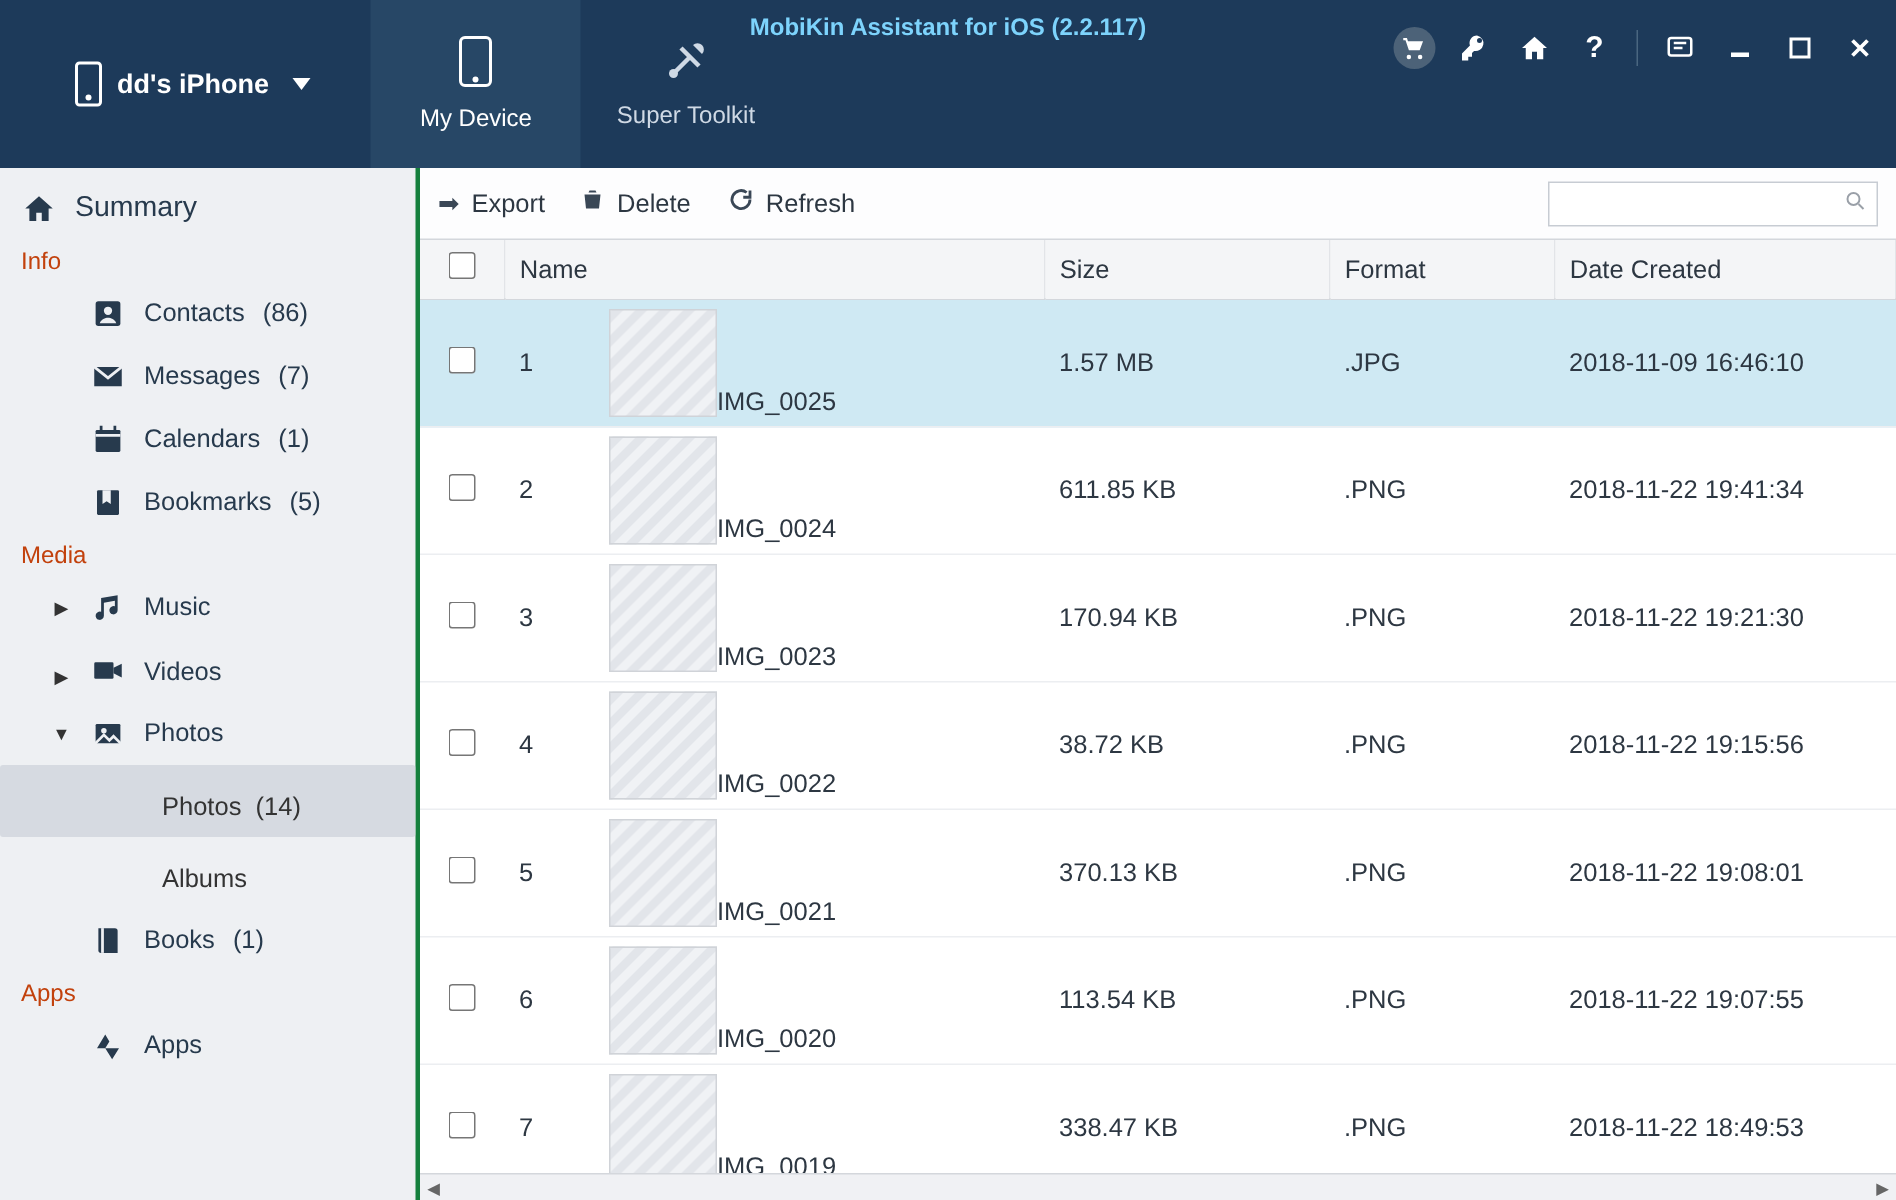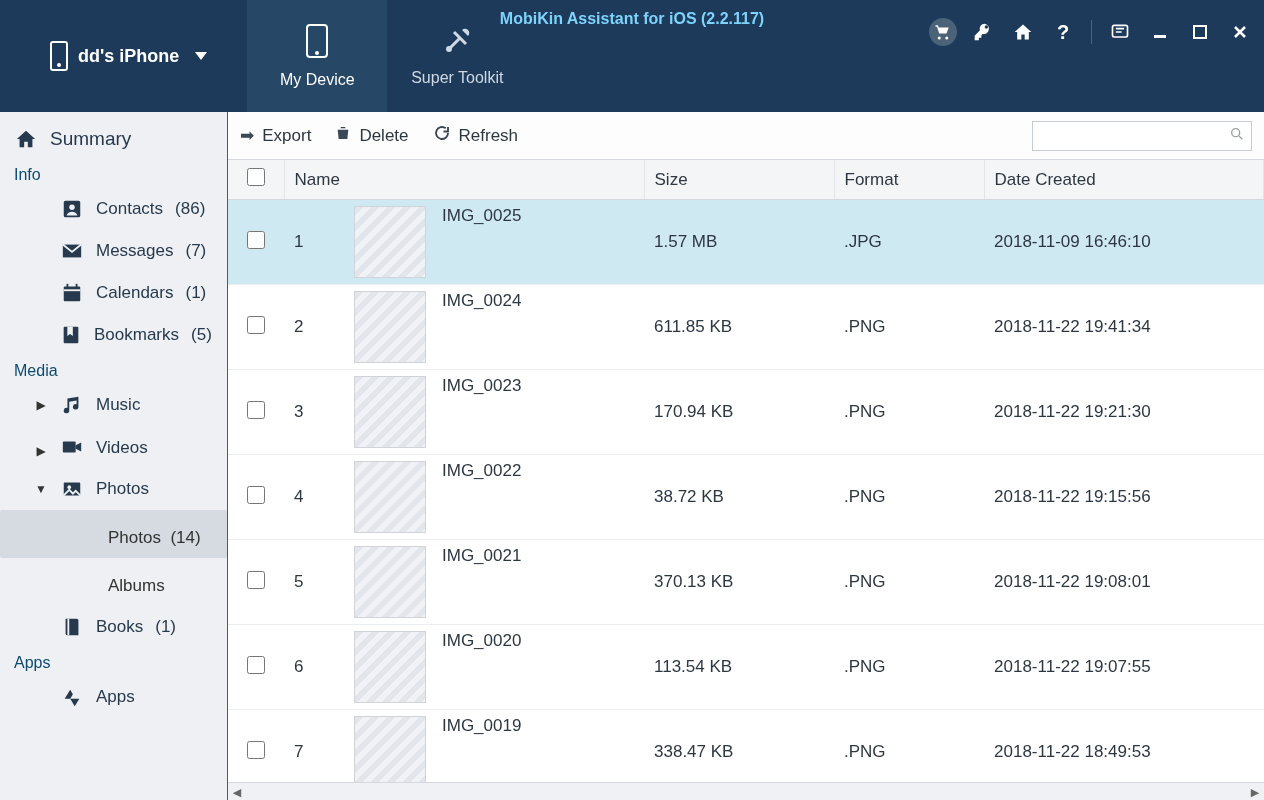--- a/index.html
+++ b/index.html
@@ -79,43 +79,43 @@
     cursor:pointer;
     margin-top:43px;
   }
   .nav-tab.active { background:#274766; color:#ffffff; }
   .nav-tab .big-ic { font-size:26px; }
   .nav-tab svg { fill: currentColor; }
 
   
   .body-area { flex:1; display:flex; min-height:0; }
   .sidebar {
-    width: 228px;
+    width: 280px;
     background: #eef0f3;
-    border-right: 1px solid #15803d;
+    border-right: 3px solid #15803d;
     overflow-y: auto;
     padding-top: 6px;
   }
   .sidebar::-webkit-scrollbar { width:14px; }
   .sidebar::-webkit-scrollbar-thumb { background:#c6c9ce; border-radius:3px; }
   .sidebar::-webkit-scrollbar-track { background:#e4e6ea; }
 
   .sb-item {
     display:flex;
     align-items:center;
     gap:12px;
     padding: 10px 16px 10px 18px;
     color:#273a4d;
     font-size:17px;
     cursor:pointer;
   }
   .sb-item.top { font-size:19px; font-weight:500; padding-left:14px; }
   .sb-section {
     padding: 6px 14px 4px 14px;
-    color:#0c4a6e;
+    color:#c2410c;
     font-size:16px;
   }
   .sb-item .cnt { color:#273a4d; }
   .sb-sub { padding-left: 60px; }
   .sb-sub2 { padding: 18px 16px 10px 108px; font-size:17px; cursor:pointer;}
   .sb-sub2.selected { background:#d6dae1; border-radius:2px; }
   .sb-item .tree { width:14px; text-align:center; color:#333; font-size:12px;}
   .tree.exp::before{content:"▼";}
   .tree.col::before{content:"▶";}
   .sb-ic { width:24px; height:22px; display:flex; align-items:center; justify-content:center; color:#273a4d;}
@@ -168,21 +168,21 @@
     vertical-align:middle;
     height:84px;
   }
   tbody tr.selected td { background:#cfe9f3; }
   .col-cb { width:56px; text-align:center;}
   .col-idx { width:60px; }
   .col-name { width:300px; }
   .col-size { width:190px; }
   .col-fmt { width:150px; }
   .col-date { width:auto; }
-  .name-cell { display:flex; align-items:flex-start; gap:16px; }
+  .name-cell { display:flex; align-items:flex-end; }
   .thumb {
     width:72px; height:72px;
     background:#e8eaed;
     border:1px solid #d0d3d8;
     display:flex; align-items:center; justify-content:center;
     font-size:10px; color:#9aa0a8;
     background-image: linear-gradient(135deg,#e2e5ea 25%,#f0f2f5 25%,#f0f2f5 50%,#e2e5ea 50%,#e2e5ea 75%,#f0f2f5 75%);
     background-size: 16px 16px;
   }
   input[type=checkbox]{ width:18px; height:18px; }

